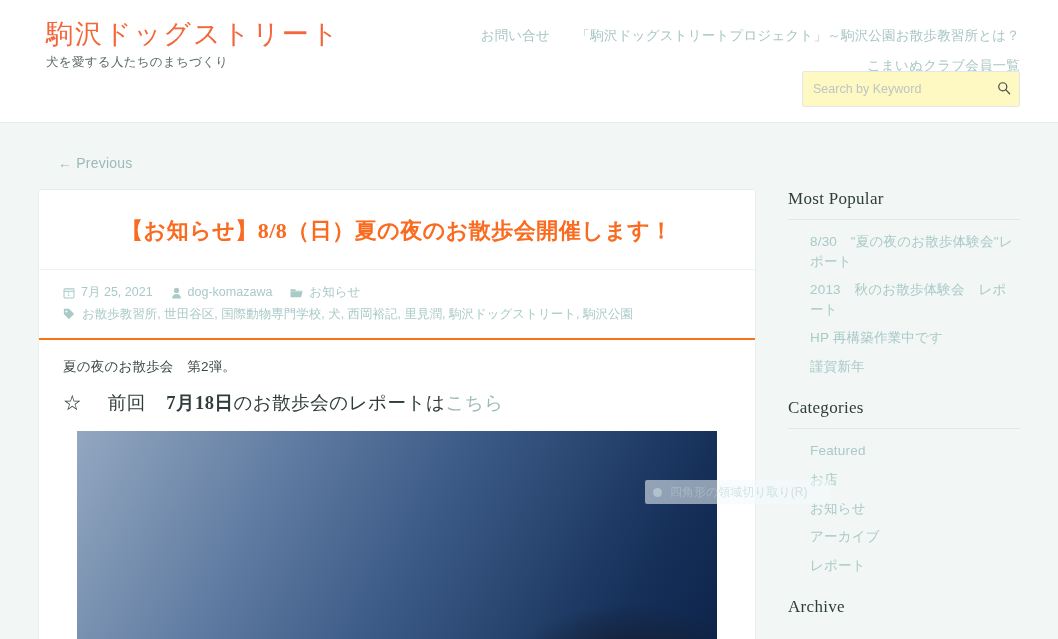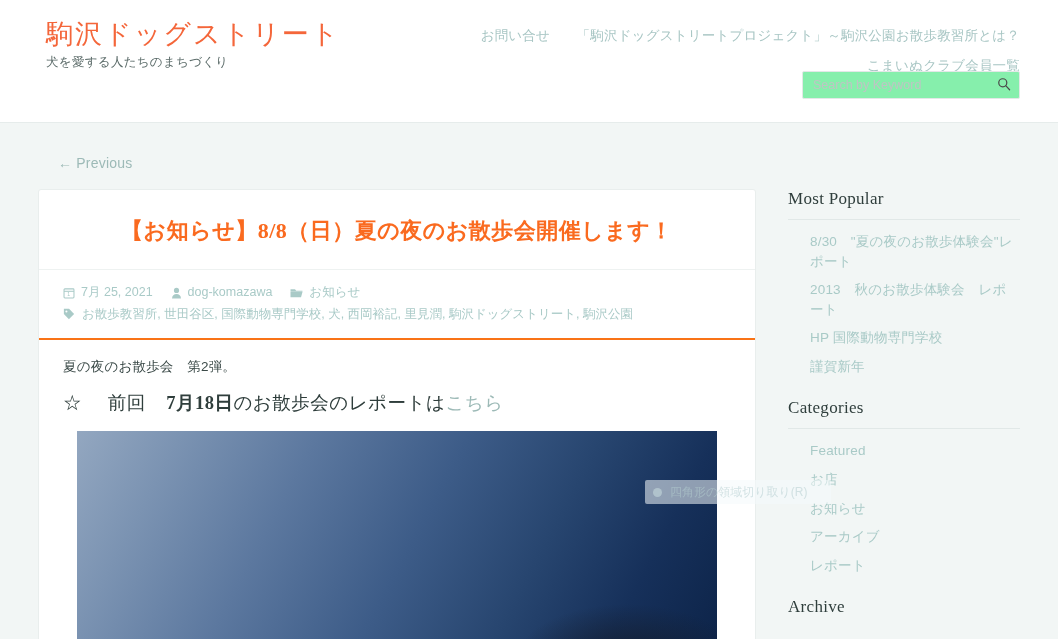--- a/index.html
+++ b/index.html
@@ -52,23 +52,23 @@
     white-space: nowrap;
   }
   .top-nav .nav-row { display: block; }
   .top-nav .nav-row a + a { margin-left: 22px; }
 
   .search-wrap {
     position: absolute;
     right: 38px;
     top: 71px;
     width: 218px;
-    height: 28px;
+    height: 36px;
     border: 1px solid #e3e8e7;
-    background: #86efac;
+    background: #fef9c3;
     border-radius: 2px;
     display: flex;
     align-items: center;
   }
   .search-input {
     border: 0; outline: 0;
     flex: 1;
     height: 100%;
     padding: 0 8px 0 10px;
     font-size: 12.5px;
@@ -321,21 +321,21 @@
         <h2 class="widget-title">Most Popular</h2>
         <hr class="widget-rule">
         <ul>
           <li>
               <a href="#">8/30　"夏の夜のお散歩体験会"レポート</a>
             </li>
           <li>
               <a href="#">2013　秋のお散歩体験会　レポート</a>
             </li>
           <li>
-              <a href="#">HP 国際動物専門学校</a>
+              <a href="#">HP 再構築作業中です</a>
             </li>
           <li>
               <a href="#">謹賀新年</a>
             </li>
         </ul>
       </section>
 
       <section class="widget">
         <h2 class="widget-title">Categories</h2>
         <hr class="widget-rule">

